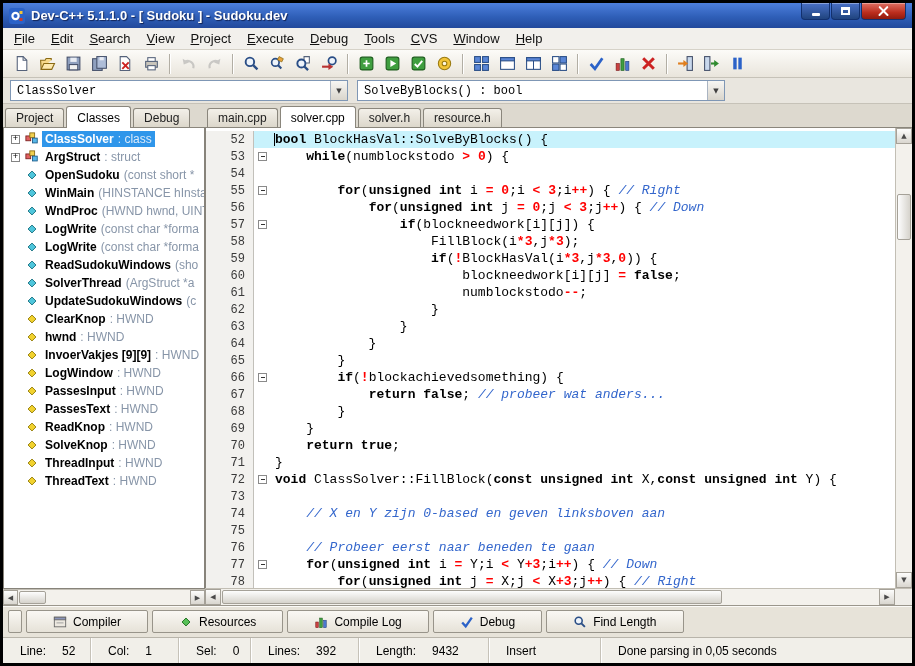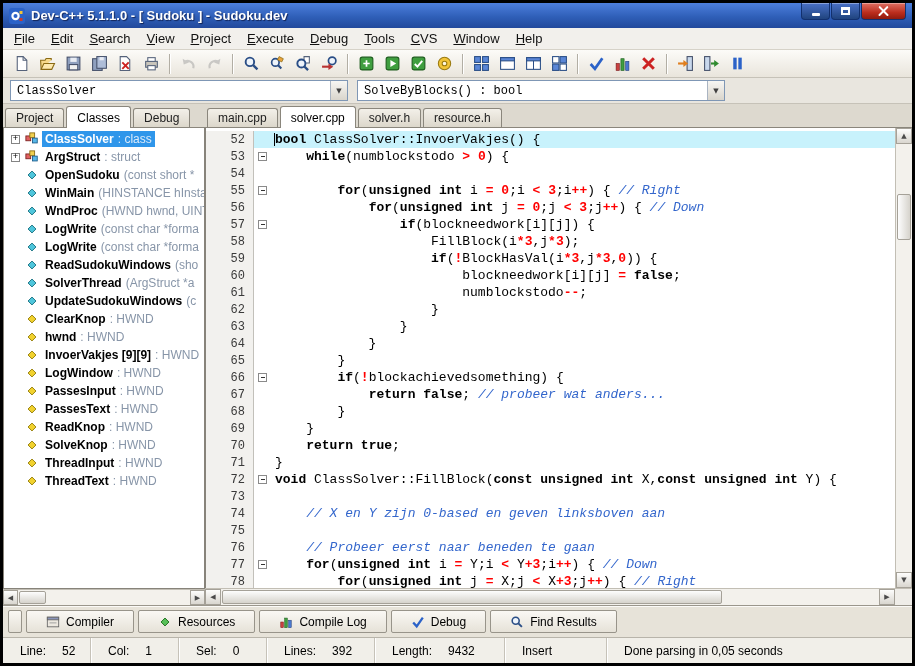--- a/index.html
+++ b/index.html
@@ -81,27 +81,27 @@
   .hscroll .track{flex:1;position:relative;background:#f3f1ec}
   .hthumb{position:absolute;top:1px;bottom:1px;background:linear-gradient(#fdfdfd,#d6d3cc);border:1px solid #a5a198;border-radius:2px}
   .hthumb.small{left:1px;width:27px}
   .hthumb.wide{left:1px;width:76%}
   .corner{width:17px;flex:0 0 17px;background:#efede8}
   .left-hscroll{height:16px;flex:0 0 16px}
   .left-hscroll .scroll-btn{width:15px;flex:0 0 15px}
   
   .bottom-strip{height:32px;flex:0 0 32px;background:#e7e3d9;border-top:1px solid #9a968c;box-shadow:inset 0 1px 0 #fbfaf7;display:flex;align-items:center;padding:0 5px;gap:4px}
   .grip{width:14px;height:23px;border:1px solid #98948a;border-radius:2px;background:linear-gradient(#faf8f4,#e4e0d6)}
-  .btab{height:23px;border:1px solid #98948a;border-radius:2px;background:linear-gradient(#faf8f4,#e6e2d8);display:flex;align-items:center;gap:6px;padding:0 19px;font-size:12px;color:#000;white-space:nowrap}
+  .btab{height:23px;border:1px solid #98948a;border-radius:2px;background:linear-gradient(#faf8f4,#e6e2d8);display:flex;align-items:center;gap:6px;padding:0 26px;font-size:12px;color:#000;white-space:nowrap}
   .btab svg{width:14px;height:14px}
   
   .statusbar{height:26px;flex:0 0 26px;background:#f1efe9;border-top:1px solid #b8b4aa;display:flex;align-items:stretch;font-size:12px;color:#000}
   .sb-cell{display:flex;align-items:center;padding:0 17px;border-right:1px solid #c6c2b8;box-shadow:1px 0 0 #fff}
   .sb-value{margin-left:16px}
-  .sb-0{width:88px}.sb-1{width:88px}.sb-2{width:88px}.sb-3{width:108px}.sb-4{width:130px}.sb-5{width:102px}
+  .sb-0{width:88px}.sb-1{width:88px}.sb-2{width:72px}.sb-3{width:108px}.sb-4{width:130px}.sb-5{width:112px}
   .sb-6{flex:1;border-right:none;box-shadow:none}
 </style>
 </head>
 <body>
 
 <div class="window">
 
   <div class="titlebar">
     <span class="app-icon">
       <svg viewBox="0 0 16 16">
@@ -578,21 +578,21 @@
           </div>
           <div class="tab">
             <span>resource.h</span>
           </div>
         </div>
       <div class="editor-body">
         <div class="code-area">
             <div class="code-row hl">
               <div class="gutter-num">52</div>
               <div class="fold-cell"></div>
-              <div class="code-text"><span class="tk-k">bool</span><span class="tk-p"> ClassSolver::InvoerVakjes() {</span></div>
+              <div class="code-text"><span class="tk-k">bool</span><span class="tk-p"> BlockHasVal::SolveByBlocks() {</span></div>
             </div>
             <div class="code-row">
               <div class="gutter-num">53</div>
               <div class="fold-cell">
                 <span class="foldbox"></span>
               </div>
               <div class="code-text"><span class="tk-p">    </span><span class="tk-k">while</span><span class="tk-p">(numblockstodo </span><span class="tk-o">&gt;</span><span class="tk-p"> </span><span class="tk-n">0</span><span class="tk-p">) {</span></div>
             </div>
             <div class="code-row">
               <div class="gutter-num">54</div>
@@ -786,21 +786,21 @@
           <svg viewBox="0 0 16 16">
             <path d="M2.5 8.5l4 4.5L13.5 3" fill="none" stroke="#2b62c8" stroke-width="2.6"></path>
           </svg>
           <span>Debug</span>
         </div>
         <div class="btab">
           <svg viewBox="0 0 16 16">
             <circle cx="6.5" cy="6.5" r="4" fill="#eef4fb" stroke="#2a4e86" stroke-width="1.8"></circle>
             <path d="M9.6 9.6l4 4" stroke="#2a4e86" stroke-width="2.2"></path>
           </svg>
-          <span>Find Results</span>
+          <span>Find Length</span>
         </div>
       </div>
   </div>
 
   <div class="statusbar">
       <div class="sb-cell sb-0">
         <span class="sb-label">Line:</span>
         <span class="sb-value">52</span>
       </div>
       <div class="sb-cell sb-1">

